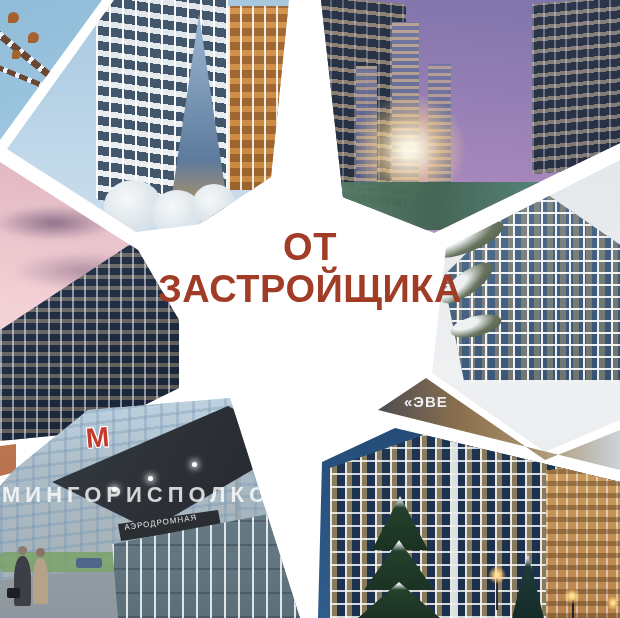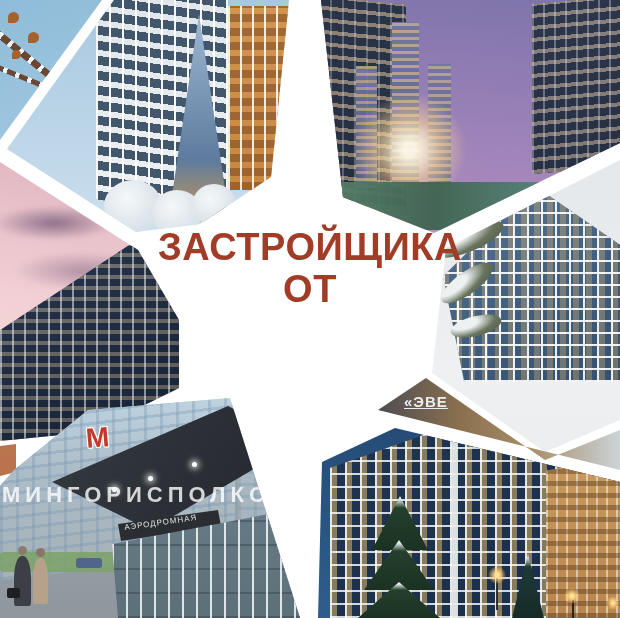--- a/index.html
+++ b/index.html
@@ -52,21 +52,21 @@
   .winter-bld{background-image:
       repeating-linear-gradient(90deg,rgba(255,255,255,.9) 0 2px,rgba(0,0,0,0) 2px 14px),
       repeating-linear-gradient(0deg,rgba(255,255,255,.9) 0 2px,rgba(0,0,0,0) 2px 12px),
       repeating-linear-gradient(90deg,rgba(243,195,106,.3) 0 6px,rgba(0,0,0,0) 6px 13px),
       linear-gradient(150deg,#5b7694,#415e80 55%,#35506f);}
   .pine{border-radius:50%;background:radial-gradient(ellipse at 30% 25%,#eef1f2 25%,#68745e 60%,#4d5846);}
 
   
   #tile-strip{clip-path:polygon(378px 410px,426px 378px,545px 460px,620px 430px,620px 470px);
     background:linear-gradient(90deg,#2c4a74 0%,#1f3a60 42%,#4a4a52 60%,#8a6f4e 74%,#a8906a 86%,#cbd3d8 100%);}
-  .strip-text{color:#e9eef3;font-size:15px;font-weight:bold;letter-spacing:1px;text-decoration:underline;}
+  .strip-text{color:#e9eef3;font-size:15px;font-weight:bold;letter-spacing:1px;}
 
   
   #tile-bl{clip-path:polygon(0px 486px,14px 470px,88px 410px,230px 398px,300px 618px,0px 618px);
     background:linear-gradient(180deg,#b9d2e6 0%,#d6e6f0 35%,#c4d2da 62%,#9aa5ab 76%,#8e979d 100%);}
   .ghost{background-image:
       repeating-linear-gradient(90deg,rgba(110,145,175,.3) 0 3px,rgba(0,0,0,0) 3px 16px),
       repeating-linear-gradient(0deg,rgba(110,145,175,.3) 0 3px,rgba(0,0,0,0) 3px 12px),
       linear-gradient(rgba(190,215,235,.55),rgba(225,238,246,.25));}
   .canopy{clip-path:polygon(52px 482px,228px 406px,300px 442px,150px 530px);
     background:linear-gradient(120deg,#454b52,#24282e 60%,#17191d);}
@@ -188,18 +188,18 @@
     <div class="el tree" style="left:512px;top:554px;width:32px;height:64px;background:linear-gradient(180deg,#dbe4e8 5%,#1e3a37 20%,#152b28 100%);"></div>
     <div class="el pole" style="left:496px;top:578px;height:32px;"></div>
     <div class="el lamp" style="left:488px;top:566px;width:18px;height:18px;"></div>
     <div class="el pole" style="left:572px;top:600px;height:18px;"></div>
     <div class="el lamp" style="left:564px;top:588px;width:16px;height:16px;"></div>
     <div class="el lamp" style="left:606px;top:596px;width:14px;height:14px;"></div>
   </div>
 
   <div id="center-card">
     <div id="title">
+      <div>ОТ</div>
       <div>ЗАСТРОЙЩИКА</div>
-      <div>ОТ</div>
     </div>
   </div>
 
 </div>
 
 </body></html>

